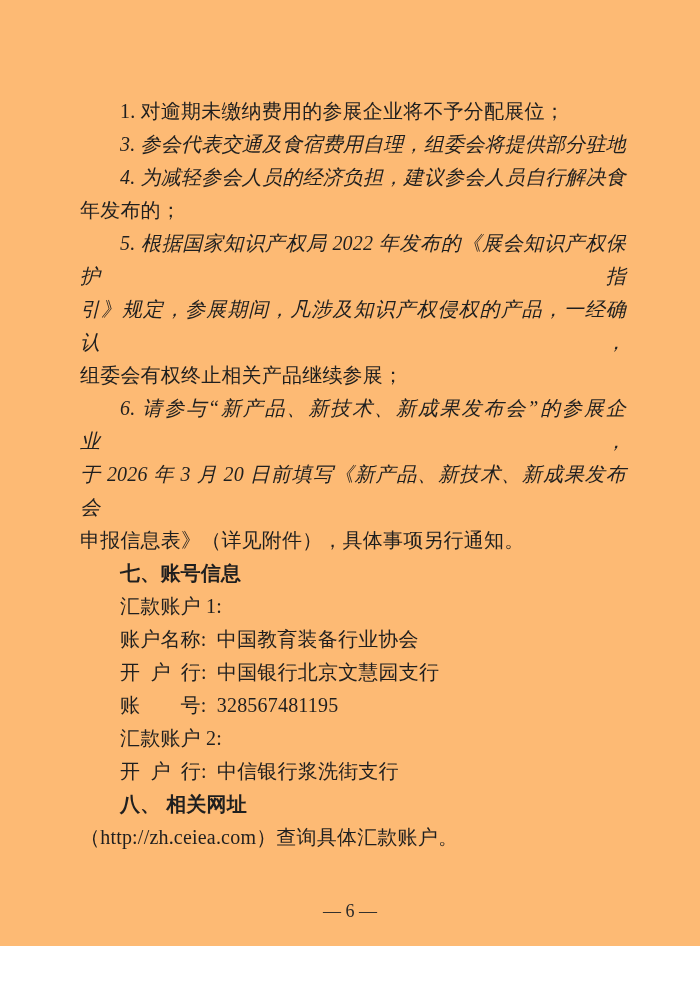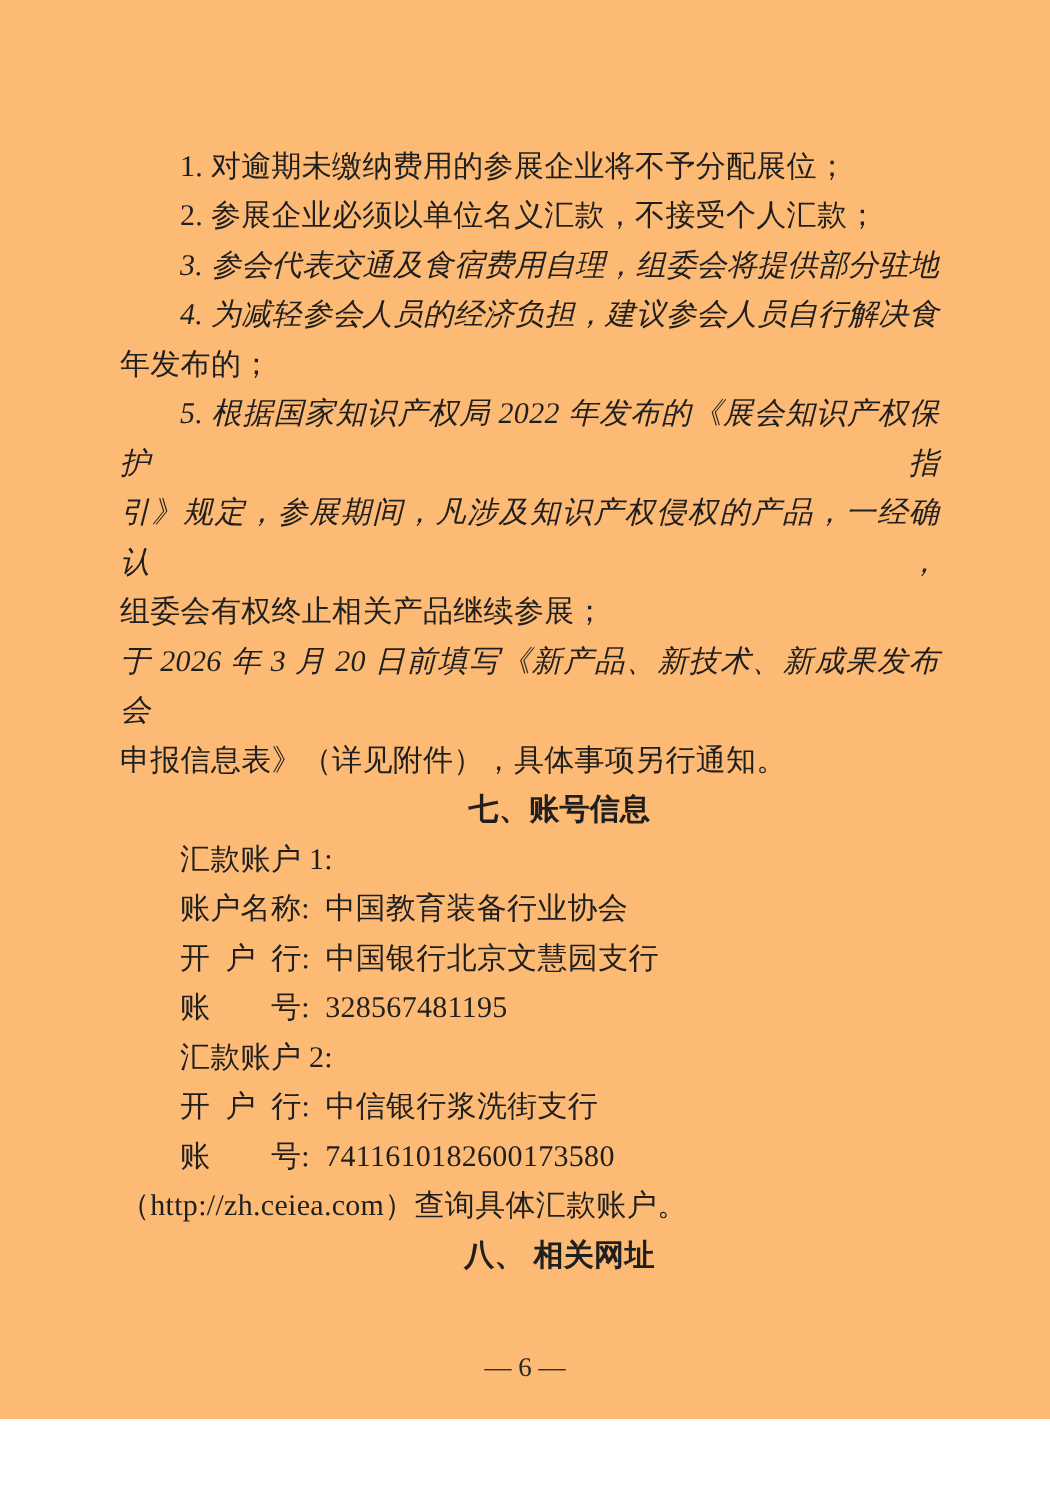--- a/index.html
+++ b/index.html
@@ -27,55 +27,53 @@
   .line.indent { text-indent: 2em; }
   .line.just {
     text-align: justify;
     text-align-last: justify;
     font-style: italic;
   }
   .line.heading {
     font-family: "Liberation Sans", "DejaVu Sans", sans-serif;
     font-weight: 700;
     font-size: 20px;
-    text-align: center;
   }
   .footer {
     position: absolute;
     left: 0;
     top: 901px;
     width: 100%;
     text-align: center;
     font-size: 18px;
     color: #2a2a2a;
     font-family: "Liberation Serif", "DejaVu Serif", serif;
   }
 </style>
 </head>
 <body>
 
 <div class="page">
   <div class="doc" id="doc-lines">
       <div class="line body indent">1. 对逾期未缴纳费用的参展企业将不予分配展位；</div>
-      <div class="line body indent">2. 参展企业必须以单位名义汇款，不接受个人汇款；</div>
       <div class="line body indent just">3. 参会代表交通及食宿费用自理，组委会将提供部分驻地</div>
       <div class="line body indent just">4. 为减轻参会人员的经济负担，建议参会人员自行解决食</div>
       <div class="line body">年发布的；</div>
       <div class="line body indent just">5. 根据国家知识产权局 2022 年发布的《展会知识产权保护指</div>
       <div class="line body just">引》规定，参展期间，凡涉及知识产权侵权的产品，一经确认，</div>
       <div class="line body">组委会有权终止相关产品继续参展；</div>
+      <div class="line body indent just">6. 请参与“新产品、新技术、新成果发布会”的参展企业，</div>
       <div class="line body just">于 2026 年 3 月 20 日前填写《新产品、新技术、新成果发布会</div>
       <div class="line body">申报信息表》（详见附件），具体事项另行通知。</div>
       <div class="line heading indent">七、账号信息</div>
       <div class="line body indent">汇款账户 1:</div>
       <div class="line body indent">账户名称: 中国教育装备行业协会</div>
       <div class="line body indent">开 户 行: 中国银行北京文慧园支行</div>
       <div class="line body indent">账　　号: 328567481195</div>
       <div class="line body indent">汇款账户 2:</div>
       <div class="line body indent">开 户 行: 中信银行浆洗街支行</div>
-      <div class="line body indent">账　　号: 7411610182600173580</div>
+      <div class="line heading indent">八、 相关网址</div>
       <div class="line body">（http://zh.ceiea.com）查询具体汇款账户。</div>
-      <div class="line heading indent">八、 相关网址</div>
     </div>
   <div class="footer">
     <span>— 6 —</span>
   </div>
 </div>
 
 </body></html>

